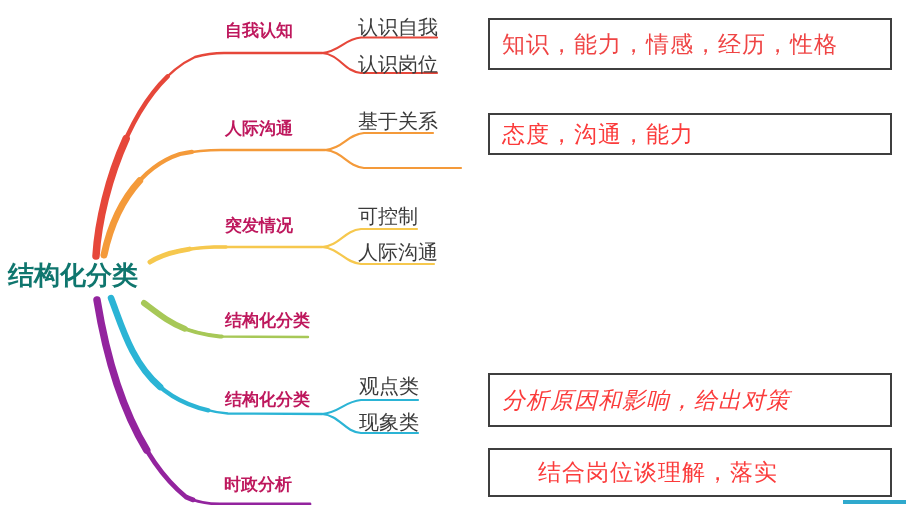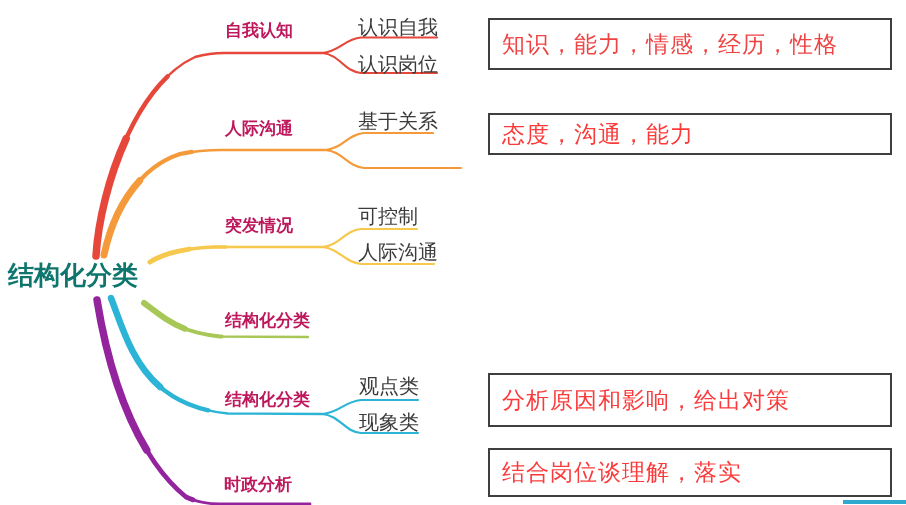--- a/index.html
+++ b/index.html
@@ -101,19 +101,19 @@
   <div class="clabel" style="left:359px;top:373px">观点类</div>
   <div class="clabel" style="left:359px;top:409px">现象类</div>
 
   <div class="ann" style="top:18px;height:52px">
     <span style="color: #ef4444;">知识，能力，情感，经历，性格</span>
   </div>
   <div class="ann" style="top:113px;height:42px">
     <span style="color: rgb(251, 59, 59);">态度，沟通，能力</span>
   </div>
   <div class="ann" style="top:373px;height:54px">
-    <span style="color: rgb(251, 59, 59);">分析原因和影响，给出对策</span>
+    <span style="color: rgb(251, 59, 59); font-style: italic;">分析原因和影响，给出对策</span>
   </div>
   <div class="ann" style="top:448px;height:49px">
-    <span style="color: rgb(251, 59, 59);">结合岗位谈理解，落实</span>
+    <span style="color: rgb(251, 59, 59); margin-left: 36px;">结合岗位谈理解，落实</span>
   </div>
 
 </div>
 
 </body></html>

